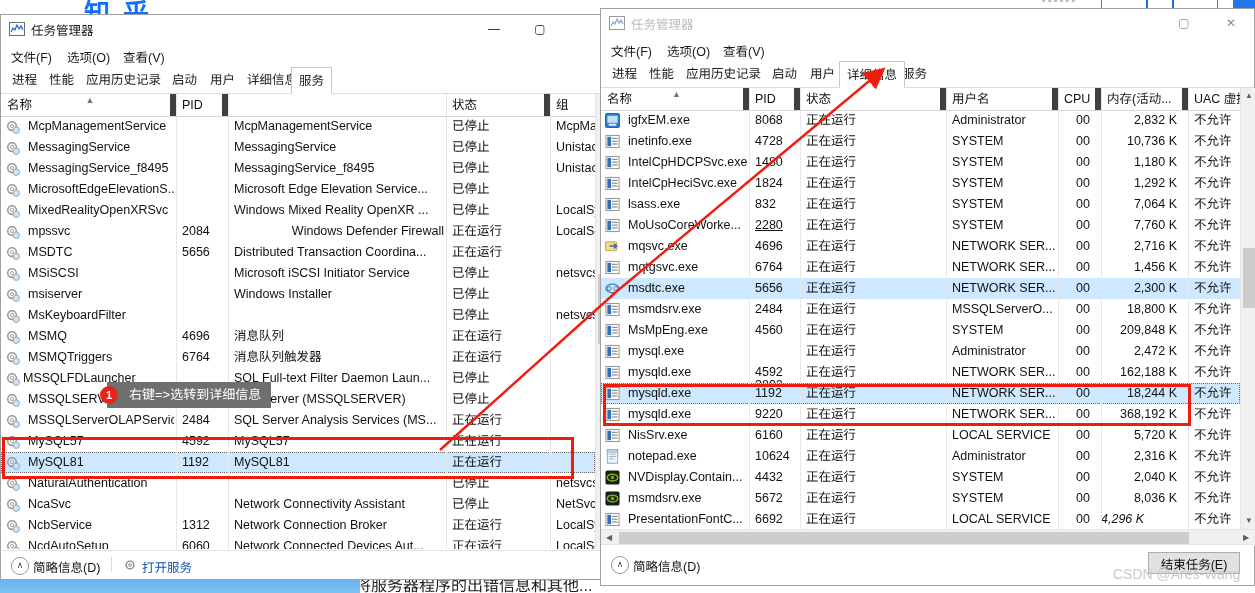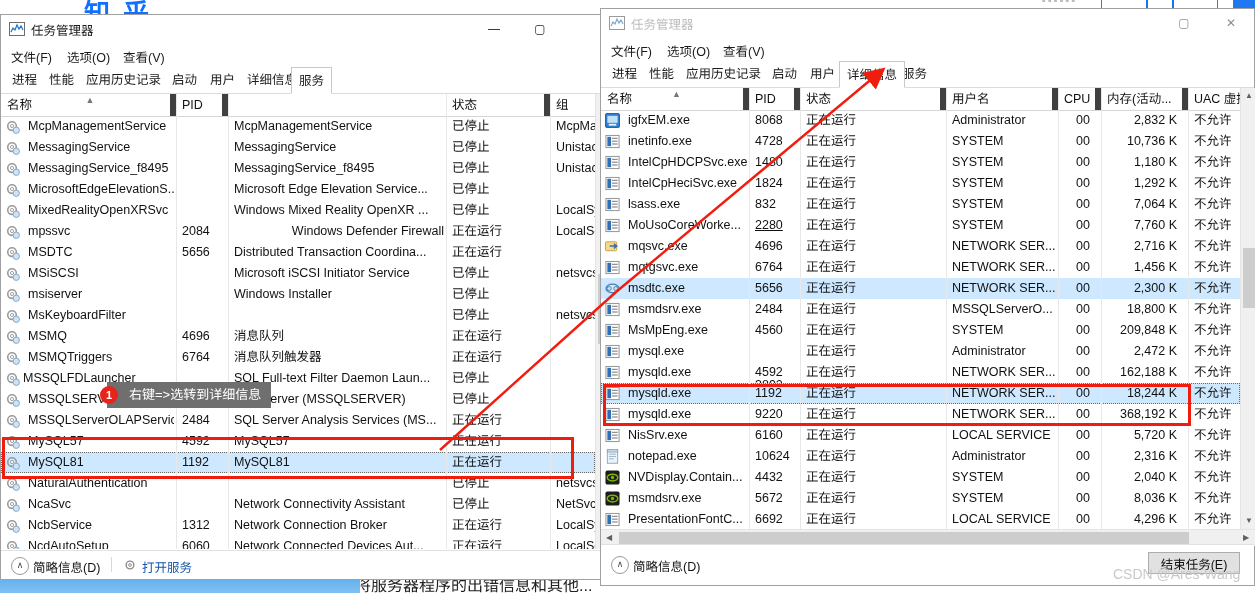--- a/index.html
+++ b/index.html
@@ -741,21 +741,21 @@
             <rect x="2.5" y="3" width="4" height="10" fill="#2f6fb5"></rect>
             <rect x="7.5" y="4" width="6" height="1.3" fill="#8e8e8e"></rect>
             <rect x="7.5" y="7" width="6" height="1.3" fill="#8e8e8e"></rect>
             <rect x="7.5" y="10" width="6" height="1.3" fill="#8e8e8e"></rect>
           </svg>
           <div class="cell" style="left:21px;width:125px;">PresentationFontC...</div>
           <div class="cell" style="left:148px;width:44px;">6692</div>
           <div class="cell" style="left:199px;width:144px;">正在运行</div>
           <div class="cell" style="left:345px;width:110px;">LOCAL SERVICE</div>
           <div class="cell" style="left:457px;width:40px;text-align:right;padding-right:8px;padding-left:0;">00</div>
-          <div class="cell" style="left:500px;width:84px;text-align:right;padding-right:8px;padding-left:0;">4,296 K</div>
+          <div class="cell" style="left:500px;width:84px;padding-right:8px;padding-left:0;font-style:italic;">4,296 K</div>
           <div class="cell" style="left:587px;width:52px;">不允许</div>
         </div>
       </div>
     <div class="vline" style="left:148px;top:0;height:441px;"></div>
     <div class="vline" style="left:199px;top:0;height:441px;"></div>
     <div class="vline" style="left:345px;top:0;height:441px;"></div>
     <div class="vline" style="left:457px;top:0;height:441px;"></div>
     <div class="vline" style="left:500px;top:0;height:441px;"></div>
     <div class="vline" style="left:587px;top:0;height:441px;"></div>
   </div>

